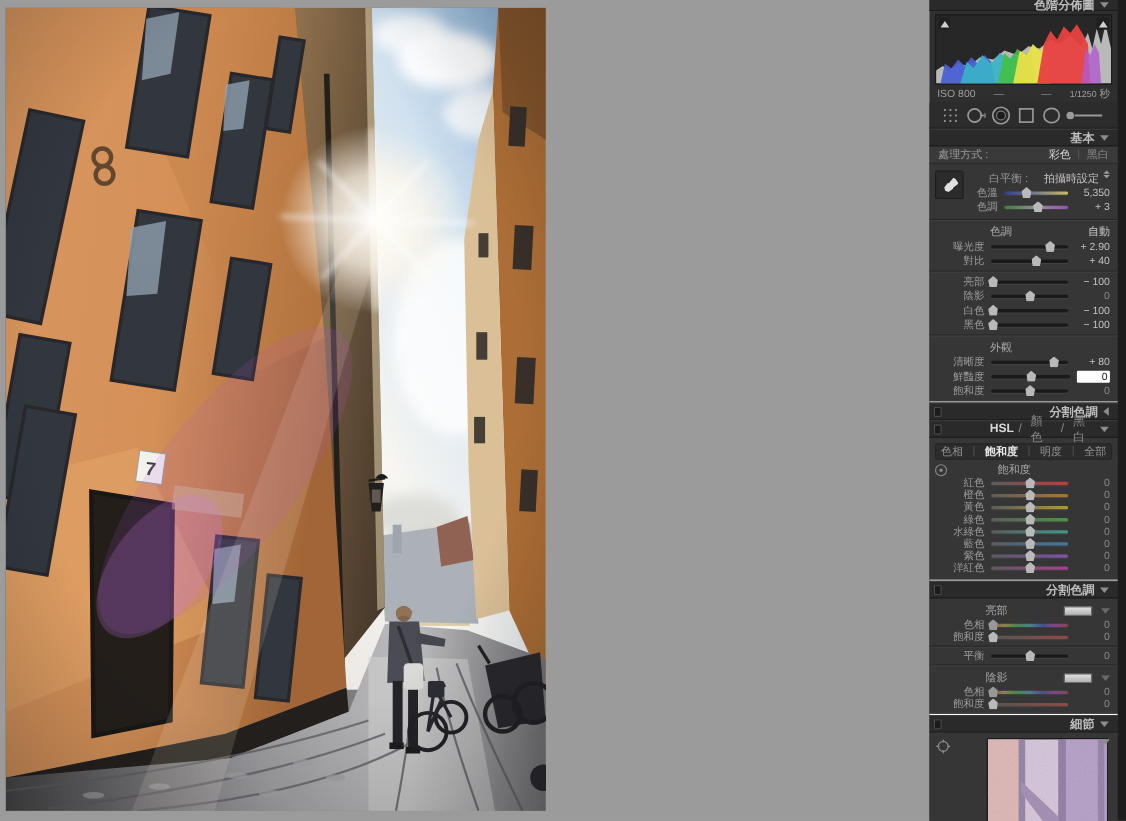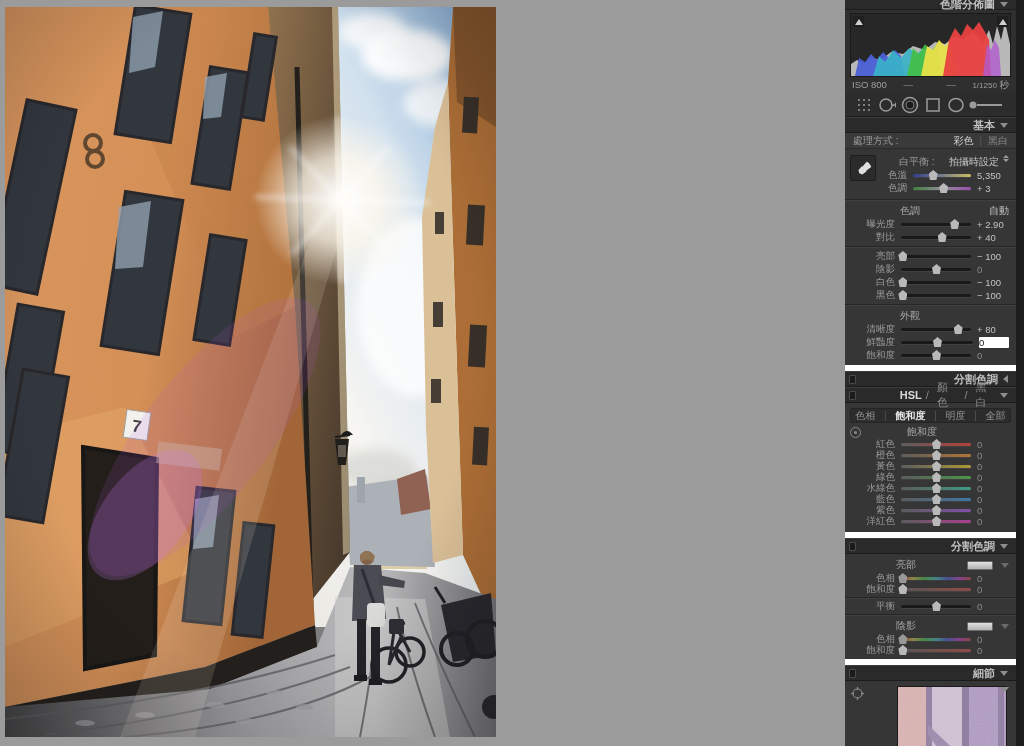--- a/index.html
+++ b/index.html
@@ -21,21 +21,21 @@
     border-top:1px solid #3c3c3c;border-bottom:1px solid #1c1c1c;padding:0 8px 0 4px;
     font-weight:bold;color:#bfbfbf;font-size:11px;}
   .phead .spacer{flex:1;}
   .ptoggle{width:7px;height:9px;background:#1b1b1b;border:1px solid #4a4a4a;border-radius:1px;margin-right:4px;}
   .tri-down{width:0;height:0;border-left:4px solid transparent;border-right:4px solid transparent;
     border-top:5px solid #8d8d8d;margin-left:5px;}
   .tri-left{width:0;height:0;border-top:4px solid transparent;border-bottom:4px solid transparent;
     border-right:5px solid #8d8d8d;margin-left:5px;}
   .tri-down.dark{border-top-color:#6a6a6a;}
 
-  .pbody{background:#363636;border-bottom:6px solid #ffffff;padding:3px 0;}
+  .pbody{background:#363636;border-bottom:1px solid #ffffff;padding:3px 0;}
 
   
   #hist-header{height:10px;border-top:none;}
   #histbox{margin:3px 5px 1px 5px;height:64px;background:#262626;border:1px solid #1a1a1a;position:relative;}
   #histbox svg{display:block;}
   .clipbtn{position:absolute;top:2px;width:11px;height:11px;background:#1f1f1f;display:flex;
     align-items:center;justify-content:center;}
   .clipbtn .t{width:0;height:0;border-left:4px solid transparent;border-right:4px solid transparent;
     border-bottom:6px solid #cfcfcf;}
   #exifrow{display:flex;padding:1px 7px;color:#9e9e9e;font-size:9.5px;align-items:baseline;}
@@ -50,21 +50,21 @@
   .tool{display:flex;align-items:center;justify-content:center;width:22px;height:20px;}
 
   
   .srow{display:flex;align-items:center;height:13px;padding:0 7px 0 4px;}
   .srow.small{height:11px;}
   .slabel{width:46px;text-align:right;color:#9b9b9b;white-space:nowrap;font-size:9.5px;}
   .strack{position:relative;flex:1;height:3px;background:#191919;border-radius:2px;margin:0 6px;
     box-shadow:0 1px 0 rgba(255,255,255,.06);}
   .knob{position:absolute;top:-4px;width:9px;height:10px;margin-left:-4px;background:#b9b9b9;
     clip-path:polygon(50% 0,100% 38%,86% 100%,14% 100%,0 38%);}
-  .sval{width:32px;text-align:left;color:#c2c2c2;font-size:9.5px;white-space:nowrap;}
+  .sval{width:32px;text-align:right;color:#c2c2c2;font-size:9.5px;white-space:nowrap;}
   .sval.dim{color:#8a8a8a;}
   .sval.editing{background:#ffffff;color:#111;width:30px;padding-right:2px;border-radius:1px;}
 
   .track-temp{background:linear-gradient(90deg,#2e3f8f,#70798f 45%,#cdbb5e);}
   .track-tint{background:linear-gradient(90deg,#3f7f3d,#8f8f96 50%,#9a4fb0);}
   .track-red{background:linear-gradient(90deg,#5c5c5c,#b3423a);}
   .track-orange{background:linear-gradient(90deg,#5c5c5c,#b07434);}
   .track-yellow{background:linear-gradient(90deg,#5c5c5c,#ad9838);}
   .track-green{background:linear-gradient(90deg,#5c5c5c,#4c9447);}
   .track-aqua{background:linear-gradient(90deg,#5c5c5c,#3e9a86);}

